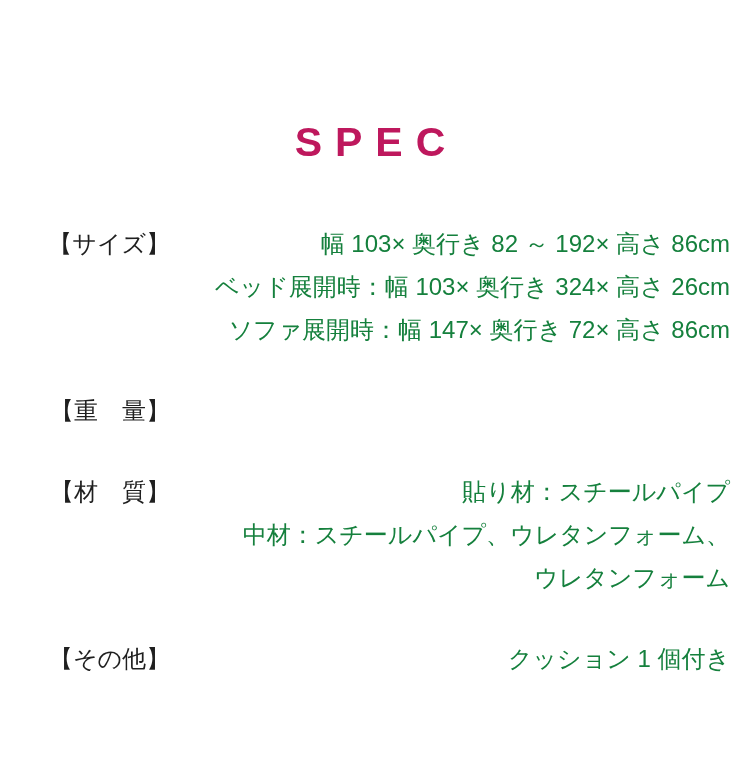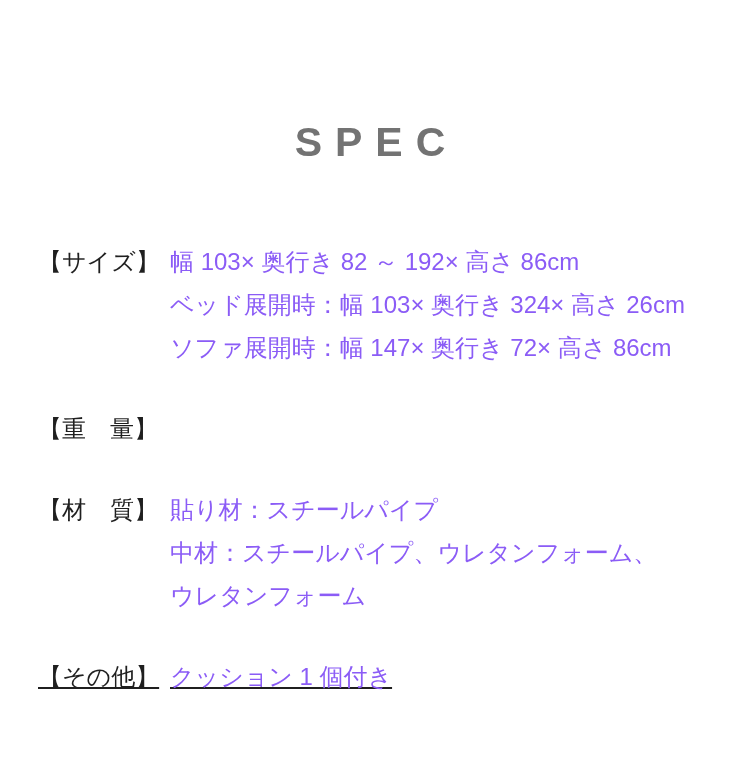--- a/index.html
+++ b/index.html
@@ -20,51 +20,51 @@
     position: absolute;
     top: 95px;
     left: 0;
     width: 100%;
     text-align: center;
     font-size: 41px;
     line-height: 1;
     font-weight: 600;
     letter-spacing: 13px;
     text-indent: 13px;
-    color: #737373;
+    color: #be185d;
   }
   .spec-table {
     position: absolute;
-    top: 240px;
+    top: 222px;
     left: 38px;
     right: 10px;
+    text-align: right;
   }
   .spec-row {
     display: flex;
     align-items: flex-start;
     margin-bottom: 38px;
     font-size: 24px;
     line-height: 43px;
   }
   .spec-row:last-child {
     margin-bottom: 16px;
-    text-decoration: underline;
   }
   .spec-label {
     flex: 0 0 132px;
     white-space: nowrap;
     color: #1f1f1f;
   }
   .spec-values {
     flex: 1;
     min-width: 0;
   }
   .spec-line {
     white-space: nowrap;
-    color: #8b5cf6;
+    color: #15803d;
   }
 </style>
 </head>
 <body>
 
 <div class="page">
 
   <h1 class="spec-title">SPEC</h1>
 
   <div class="spec-table">

